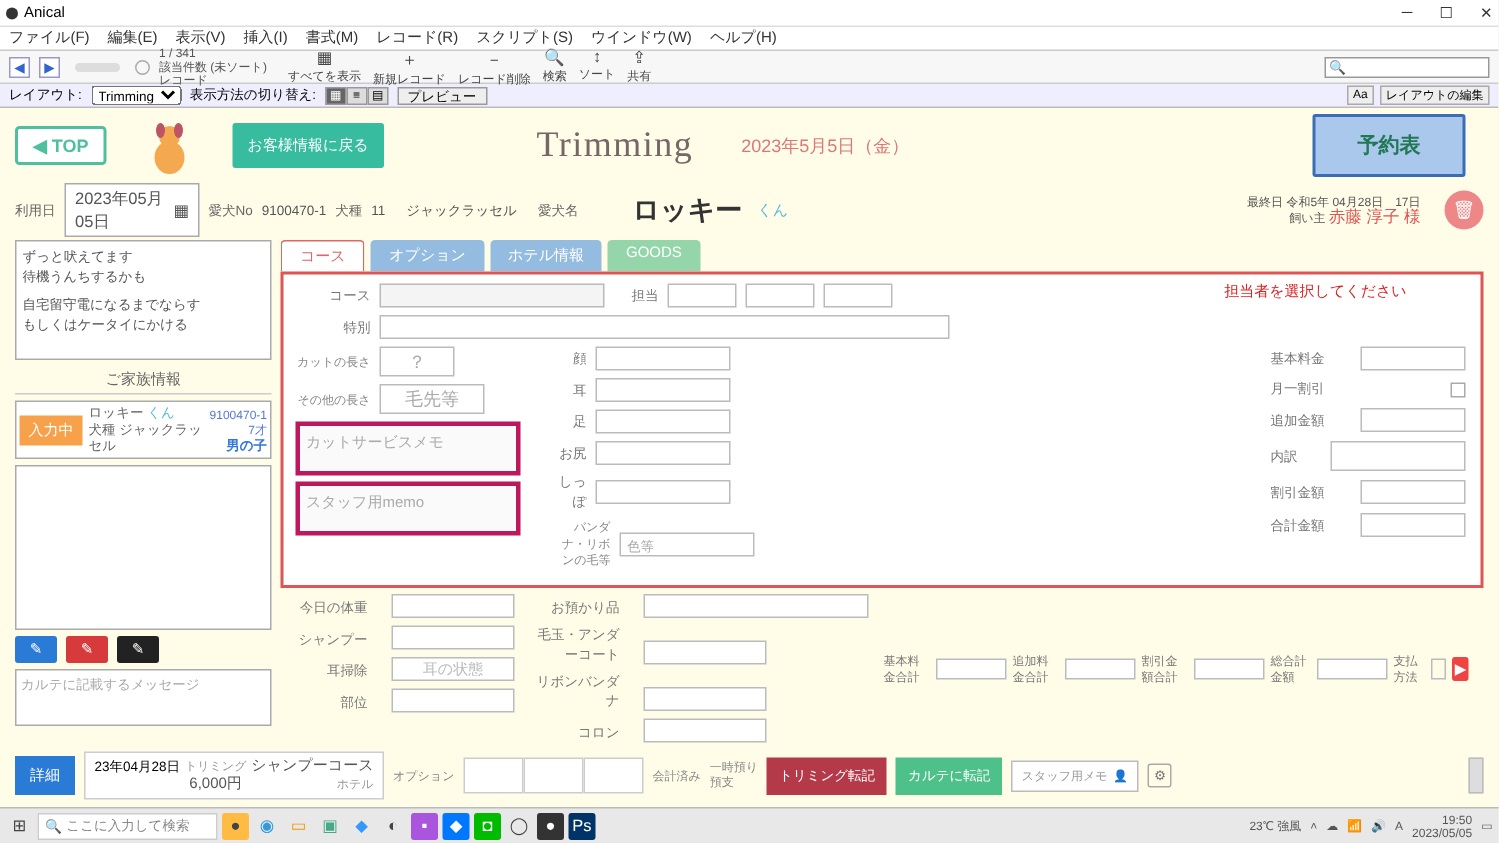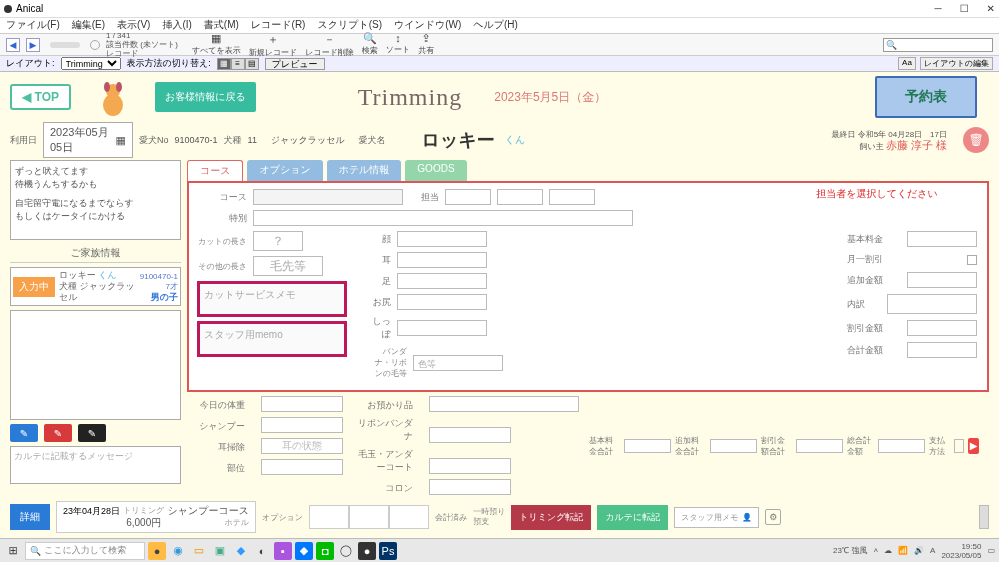--- a/index.html
+++ b/index.html
@@ -352,25 +352,25 @@
               <span class="lbl2">部位</span>
               <div class="inp2"></div>
             </div>
         </div>
         <div class="col">
           <div class="row2">
               <span class="lbl2" style="width:60px;">お預かり品</span>
               <div class="inp2 lg"></div>
             </div>
           <div class="row2">
+              <span class="lbl2" style="width:60px;">毛玉・アンダーコート</span>
+              <div class="inp2"></div>
+            </div>
+          <div class="row2">
               <span class="lbl2" style="width:60px;">リボンバンダナ</span>
-              <div class="inp2"></div>
-            </div>
-          <div class="row2">
-              <span class="lbl2" style="width:60px;">毛玉・アンダーコート</span>
               <div class="inp2"></div>
             </div>
           <div class="row2">
               <span class="lbl2" style="width:60px;">コロン</span>
               <div class="inp2"></div>
             </div>
         </div>
         <div class="totals">
           <div class="tr">
               <span class="tlbl">基本料金合計</span>

